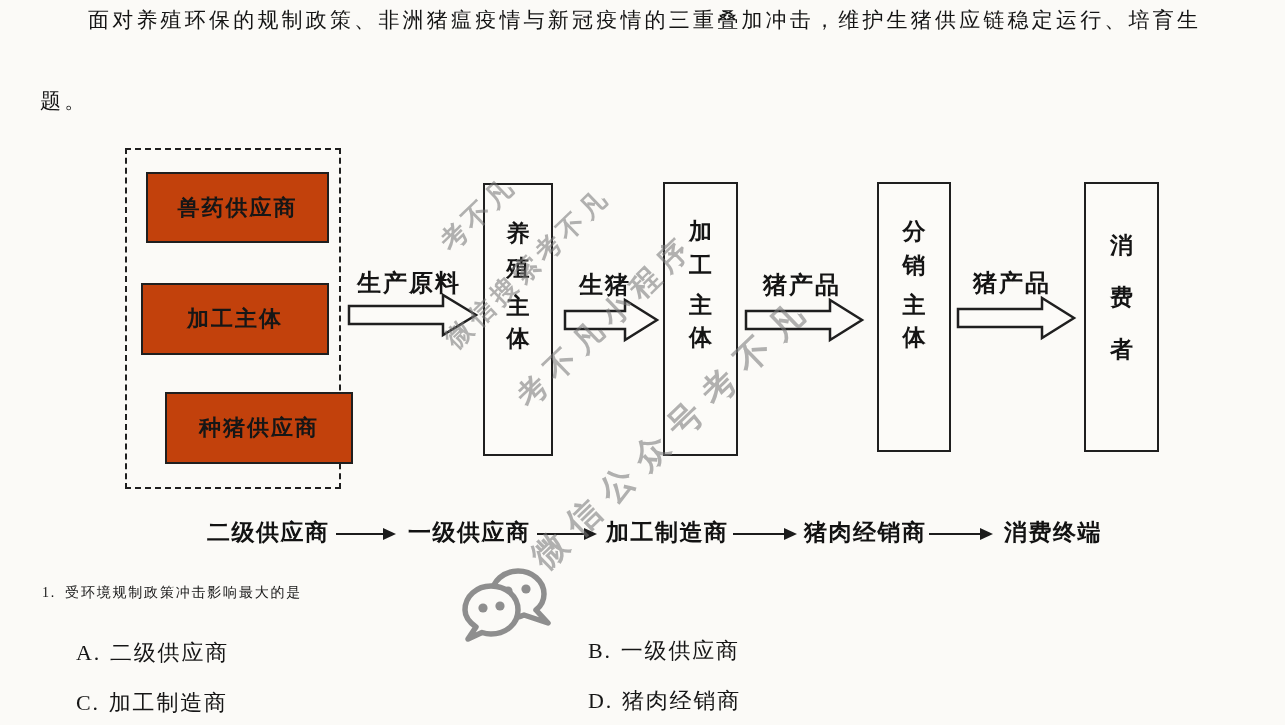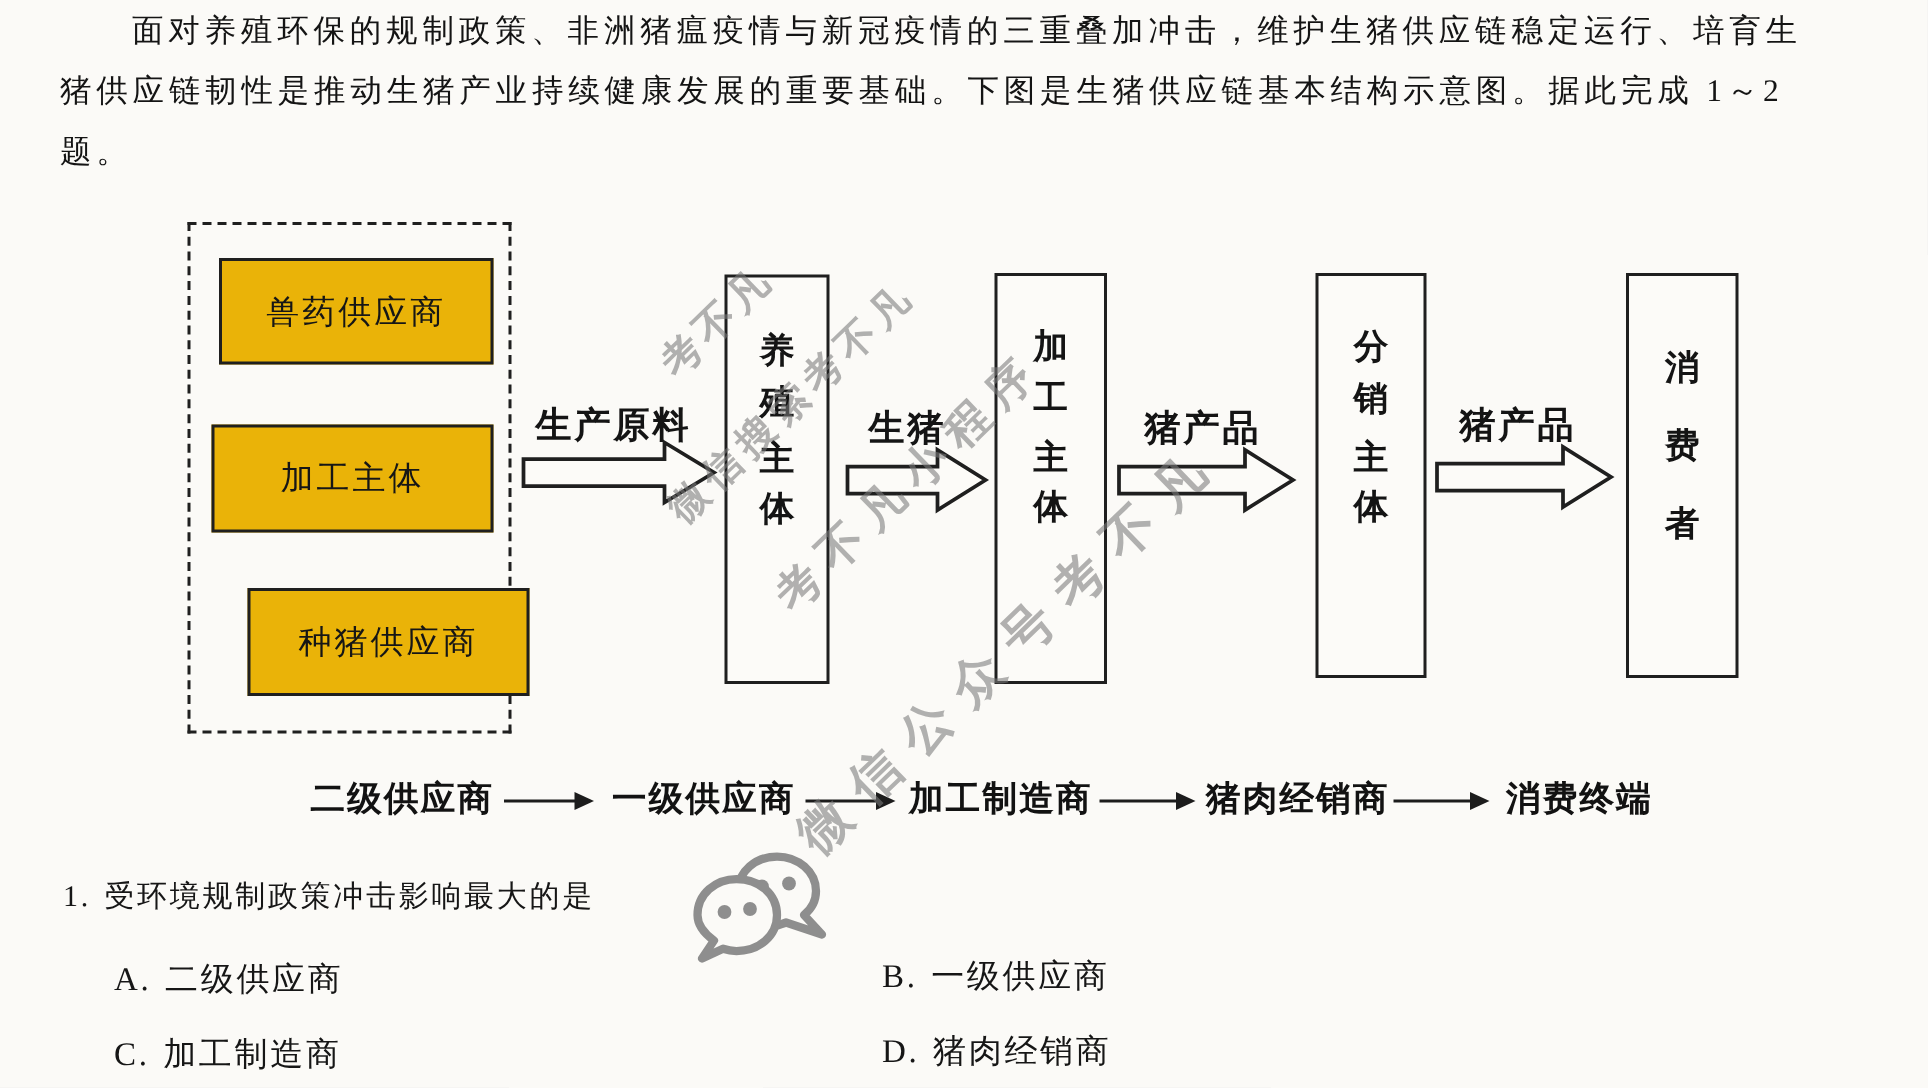--- a/index.html
+++ b/index.html
@@ -24,23 +24,23 @@
   
   .dashed-box{
     position:absolute;
     left:125px;top:148px;width:212px;height:337px;
     border:2.5px dashed #1f1f1f;
     background:transparent;
   }
   .supplier-box{
     position:absolute;
     border:2.5px solid #1f1f1f;
-    background:#eab308;
+    background:#c2410c;
     display:flex;align-items:center;justify-content:center;
-    font-size:22px;font-weight:400;letter-spacing:2px;
+    font-size:22px;font-weight:700;letter-spacing:2px;
   }
   
   .stage-box{
     position:absolute;
     border:2.5px solid #1f1f1f;
     background:#fcfbf8;
     display:flex;justify-content:center;
   }
   .stage-text{
     writing-mode:vertical-rl;
@@ -67,21 +67,21 @@
   .thin-arrow{
     position:absolute;height:2.4px;background:#1c1c1c;
   }
   .thin-arrow::after{
     content:'';position:absolute;right:-12px;top:-5.3px;
     border-left:13px solid #1c1c1c;
     border-top:6.5px solid transparent;
     border-bottom:6.5px solid transparent;
   }
   
-  .q-stem{position:absolute;font-size:20px;letter-spacing:1.8px;white-space:nowrap;}
+  .q-stem{position:absolute;font-size:14px;letter-spacing:1.8px;white-space:nowrap;}
   .q-num{margin-right:9px;}
   .q-option{position:absolute;font-size:22px;letter-spacing:1.8px;white-space:nowrap;}
   .q-option .opt-label{margin-right:9px;}
   
   .wm{
     position:absolute;
     color:rgba(122,122,122,0.58);
     font-weight:700;
     white-space:nowrap;
     transform:translate(-50%,-50%) rotate(-44deg);
@@ -92,21 +92,20 @@
   .wm2{font-size:26px;letter-spacing:5px;}
   .wm3{font-size:30px;letter-spacing:9px;}
   .wm4{font-size:34px;letter-spacing:13px;}
 </style>
 </head>
 <body>
 
 <div id="page">
 
   <div class="intro-line" style="left:88px;top:6px;font-family:Liberation Serif, serif;">面对养殖环保的规制政策、非洲猪瘟疫情与新冠疫情的三重叠加冲击，维护生猪供应链稳定运行、培育生</div>
-  <div class="intro-line" style="left:40px;top:46px;">猪供应链韧性是推动生猪产业持续健康发展的重要基础。下图是生猪供应链基本结构示意图。据此完成 1～2</div>
   <div class="intro-line" style="left:40px;top:87px;">题。</div>
 
   <div class="dashed-box"></div>
   <div class="supplier-box" style="left:146px;top:172px;width:179px;height:67px;">兽药供应商</div>
   <div class="supplier-box" style="left:141px;top:283px;width:184px;height:68px;">加工主体</div>
   <div class="supplier-box" style="left:141px;top:392px;width:184px;height:68px;margin-left:24px;">种猪供应商</div>
 
   <div class="flow-label" style="left:357px;top:267px;">生产原料</div>
   <div class="flow-label" style="left:579px;top:269px;">生猪</div>
   <div class="flow-label" style="left:763px;top:269px;">猪产品</div>

